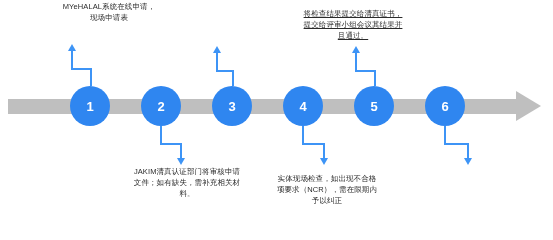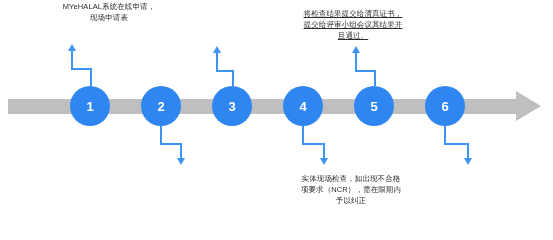--- a/index.html
+++ b/index.html
@@ -114,41 +114,42 @@
 
   <div class="node" style="left:141px;">
     <span>2</span>
   </div>
   <div class="conn">
     <div class="seg-v" style="left:160px; top:126px; height:17px;"></div>
     <div class="seg-h" style="left:160px; top:143px; width:21px;"></div>
     <div class="seg-v" style="left:180px; top:143px; height:16px;"></div>
     <div class="arrow-down" style="left:177px; top:158px;"></div>
   </div>
+  <div class="label bot" style="left:132px; top:167px; width:110px;">JAKIM清真认证部门将审核申请文件；如有缺失，需补充相关材料。</div>
 
   <div class="node" style="left:212px;">
     <span>3</span>
   </div>
   <div class="conn">
     <div class="seg-v" style="left:232px; top:70px; height:16px;"></div>
     <div class="seg-h" style="left:216px; top:70px; width:18px;"></div>
     <div class="seg-v" style="left:216px; top:52px; height:18px;"></div>
     <div class="arrow-up" style="left:213px; top:46px;"></div>
   </div>
 
   <div class="node" style="left:283px;">
     <span>4</span>
   </div>
   <div class="conn">
     <div class="seg-v" style="left:302px; top:126px; height:17px;"></div>
     <div class="seg-h" style="left:302px; top:143px; width:22px;"></div>
     <div class="seg-v" style="left:323px; top:143px; height:16px;"></div>
     <div class="arrow-down" style="left:320px; top:158px;"></div>
   </div>
-  <div class="label bot" style="left:274px; top:174px; width:106px;margin-left:24px;">实体现场检查，如出现不合格项要求（NCR），需在限期内予以纠正</div>
+  <div class="label bot" style="left:274px; top:174px; width:106px;">实体现场检查，如出现不合格项要求（NCR），需在限期内予以纠正</div>
 
   <div class="node" style="left:354px;">
     <span>5</span>
   </div>
   <div class="conn">
     <div class="seg-v" style="left:374px; top:70px; height:16px;"></div>
     <div class="seg-h" style="left:355px; top:70px; width:21px;"></div>
     <div class="seg-v" style="left:355px; top:52px; height:18px;"></div>
     <div class="arrow-up" style="left:352px; top:46px;"></div>
   </div>

